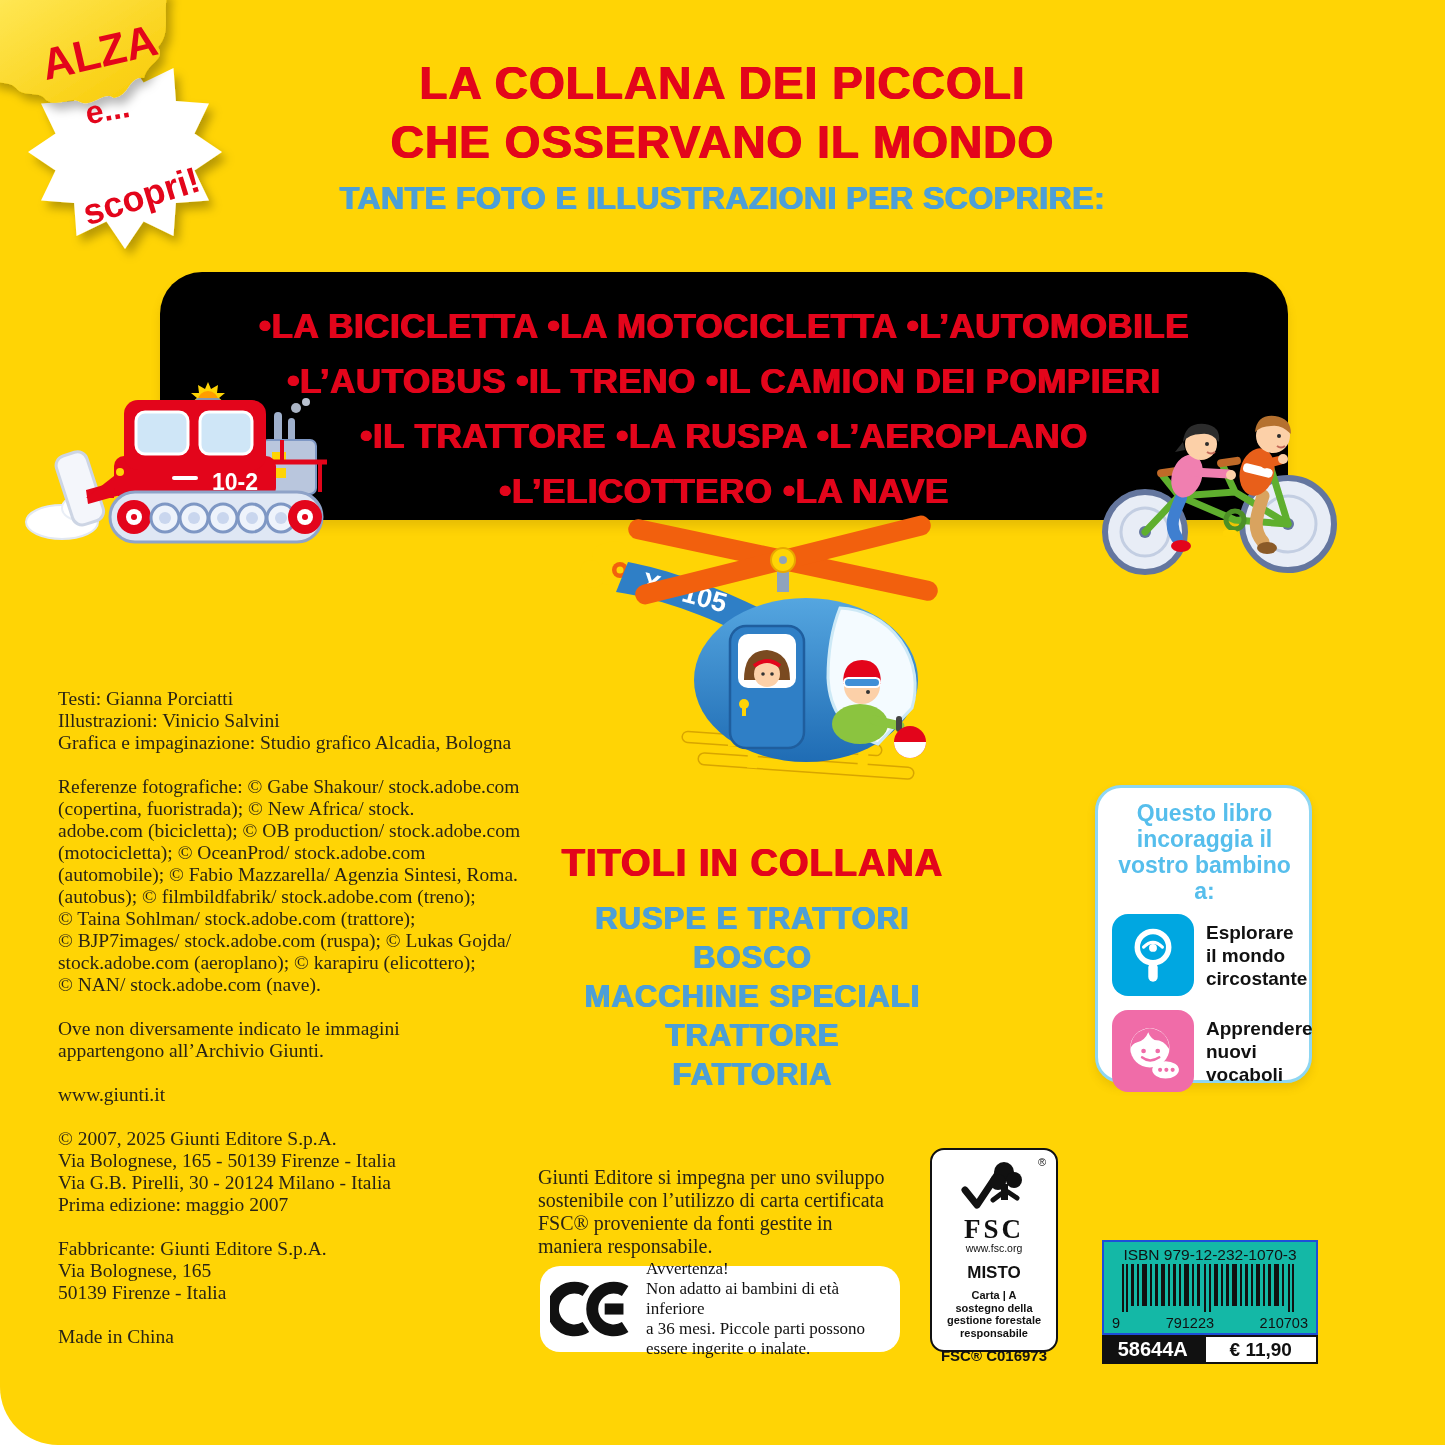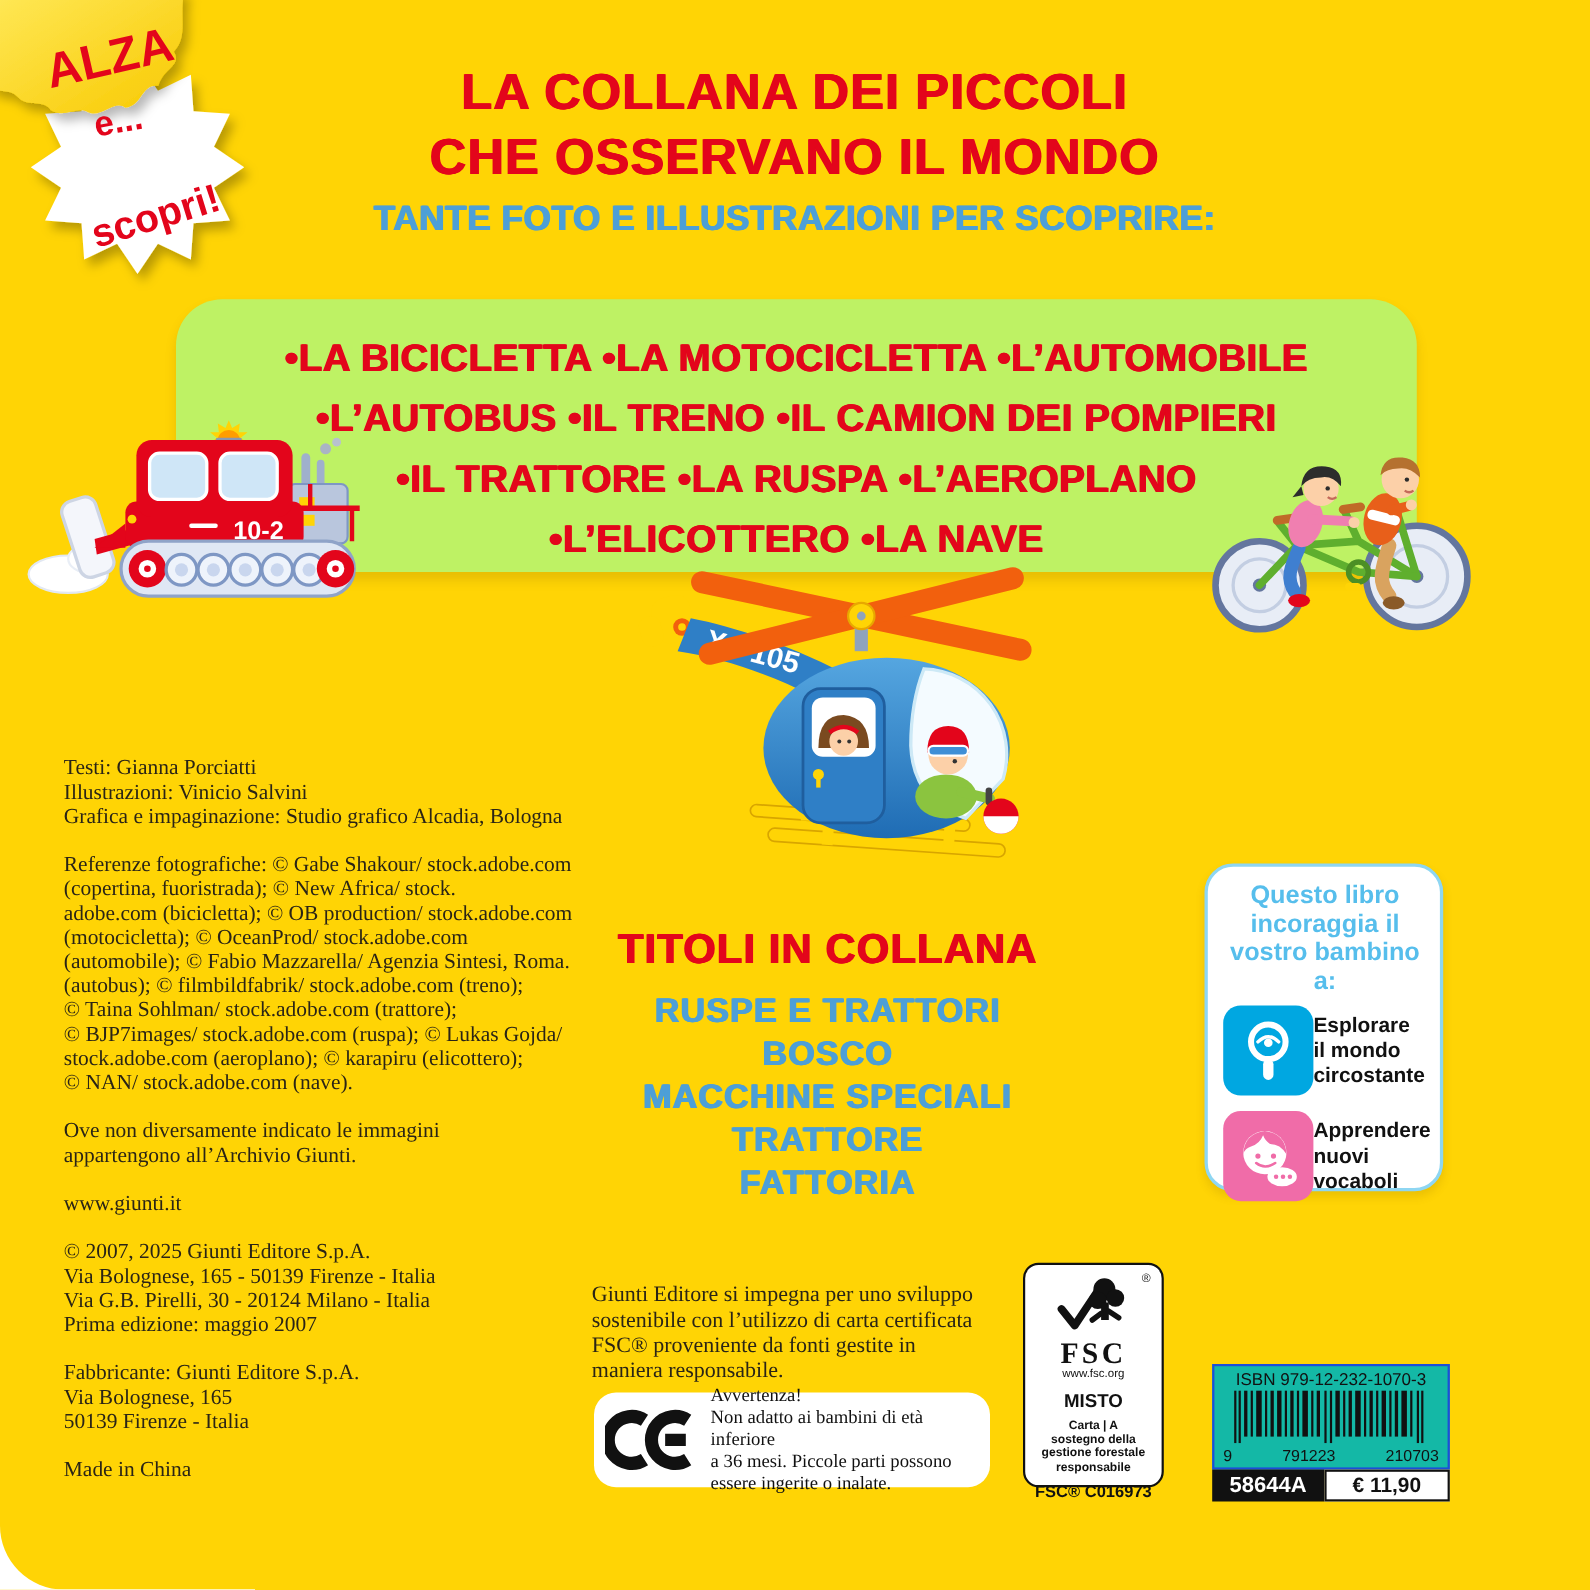--- a/index.html
+++ b/index.html
@@ -9,39 +9,39 @@
   .abs{position:absolute;}
   .chunky{text-shadow:0.7px 0 0 currentColor,-0.7px 0 0 currentColor;}
   .t-red{color:#E3051B;}
   .t-blue{color:#4D9FD7;}
   .center{text-align:center;}
 
   .title-block{left:0;right:0;top:54px;}
   .title-line{font-size:46px;font-weight:700;line-height:59px;letter-spacing:1px;}
   .subtitle{font-size:32px;font-weight:700;line-height:52px;letter-spacing:0.5px;}
 
-  .vehicle-box{left:160px;top:272px;width:1128px;height:248px;background:#bef264;
+  .vehicle-box{left:160px;top:272px;width:1128px;height:248px;background:#000000;
                border-radius:42px;box-shadow:0 7px 10px rgba(120,90,0,0.18);}
   .vehicle-lines{padding-top:26px;}
   .vehicle-line{font-size:35px;font-weight:700;line-height:55px;letter-spacing:0.5px;}
 
   .credits{left:58px;top:688px;width:475px;font-family:"Liberation Serif",serif;
            font-size:19.5px;line-height:22px;color:#2a2416;}
   .credits p{margin:0 0 22px 0;white-space:pre-line;}
 
   .series{left:530px;top:841px;width:445px;}
   .series-heading{font-size:38px;font-weight:700;letter-spacing:1px;line-height:44px;}
   .series-item{font-size:31px;font-weight:700;line-height:39px;letter-spacing:1px;}
 
   .benefits{left:1095px;top:785px;width:217px;height:298px;background:#fff;
             border:3px solid #8ED6F2;border-radius:26px;box-sizing:border-box;
             box-shadow:0 5px 8px rgba(120,90,0,0.15);}
   .benefits-heading{margin:12px 14px 6px 16px;color:#56BEEC;font-weight:700;
                     font-size:23px;line-height:26px;text-align:center;}
-  .benefit-row{display:flex;align-items:center;margin:10px 10px 14px 14px;}
+  .benefit-row{display:flex;align-items:center;margin:10px 10px 14px 14px;gap:12px;}
   .benefit-icon{width:82px;height:82px;border-radius:16px;flex:0 0 auto;
                 display:flex;align-items:center;justify-content:center;}
   .benefit-text{font-size:19px;line-height:23px;font-weight:700;color:#111;
                 white-space:pre-line;}
 
   .sustain{left:538px;top:1166px;width:348px;font-family:"Liberation Serif",serif;
            font-size:20px;line-height:23px;color:#2a2416;}
 
   .ce-box{left:540px;top:1266px;width:360px;height:86px;background:#fff;
           border-radius:20px;display:flex;align-items:center;padding:0 10px;

